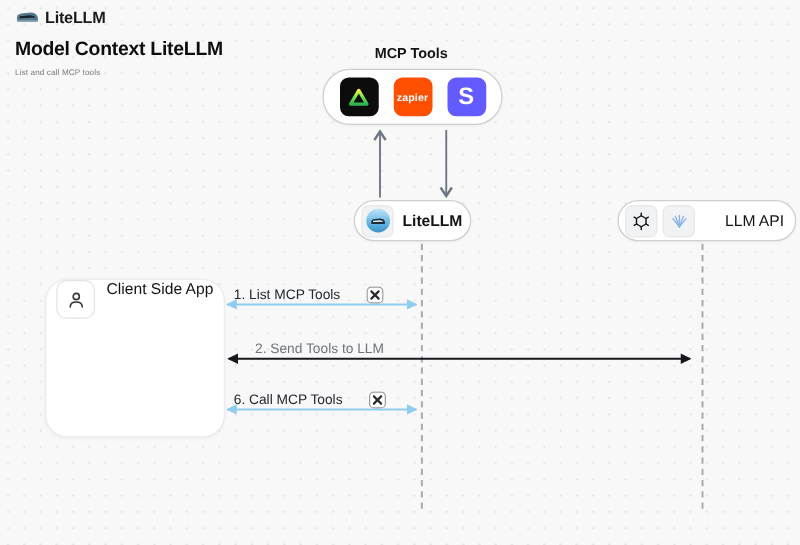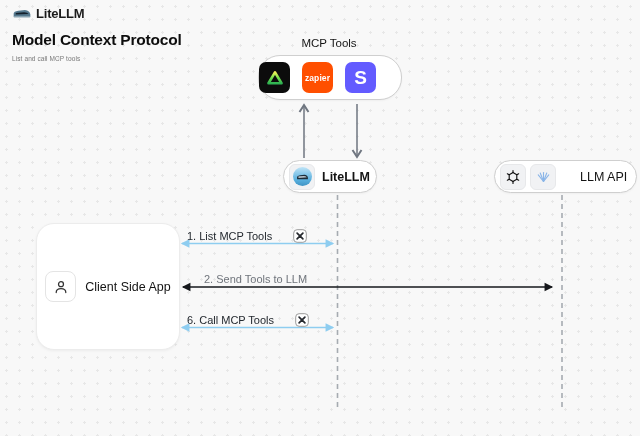--- a/index.html
+++ b/index.html
@@ -12,43 +12,43 @@
     color:#111;
     -webkit-font-smoothing:antialiased;
   }
   .abs{position:absolute;}
   
   .brand-row{left:12px;top:6px;display:flex;align-items:center;gap:4px;}
   .brand-name{font-size:13px;font-weight:700;letter-spacing:-0.2px;color:#1b1b1b;}
   .page-title{left:12px;top:31px;font-size:15.5px;font-weight:700;letter-spacing:-0.2px;color:#0d0d0d;}
   .page-subtitle{left:12px;top:55px;font-size:6.5px;color:#7a7a7a;letter-spacing:0.1px;}
   
-  .mcp-label{left:258px;top:37px;width:142px;text-align:center;font-size:11.5px;font-weight:400;color:#141414;}
+  .mcp-label{left:258px;top:37px;width:142px;text-align:center;font-size:11.5px;font-weight:700;color:#141414;}
   .mcp-box{left:258px;top:55px;width:142px;height:43px;background:#fff;border:1.3px solid #cfcfcf;border-radius:22px;
-    display:flex;align-items:center;gap:12px;box-shadow:0 1px 2px rgba(0,0,0,0.04);}
+    display:flex;align-items:center;justify-content:center;gap:12px;box-shadow:0 1px 2px rgba(0,0,0,0.04);}
   .tool-tile{width:31px;height:31px;border-radius:7px;display:flex;align-items:center;justify-content:center;}
   .tile-dark{background:#0c0c0c;}
   .tile-zapier{background:#ff4f00;}
   .tile-stripe{background:#635bff;}
   .zapier-word{color:#fff;font-weight:700;font-size:8.5px;letter-spacing:0.1px;}
   .stripe-s{color:#fff;font-weight:700;font-size:19px;line-height:1;}
   
   .pill{background:#fff;border:1.3px solid #cfcfcf;border-radius:17px;display:flex;align-items:center;
     padding:0 10px 0 5px;box-shadow:0 1px 2px rgba(0,0,0,0.04);}
   .litellm-pill{left:283px;top:160px;width:94px;height:33px;box-sizing:border-box;}
   .llmapi-pill{left:494px;top:160px;width:143px;height:33px;box-sizing:border-box;}
   .mini-tile{width:24px;height:24px;border-radius:6px;background:#f1f2f4;border:1px solid #e7e8ea;
     display:flex;align-items:center;justify-content:center;flex:0 0 auto;}
   .pill-label{font-size:12.5px;font-weight:600;color:#141414;margin-left:7px;white-space:nowrap;}
   .pill-label.reg{font-weight:500;margin-left:24px;}
   .litellm-circle{width:19px;height:19px;border-radius:50%;background:linear-gradient(180deg,#bfe4f7 0%,#56aedd 70%,#3f93c4 100%);
     display:flex;align-items:center;justify-content:center;}
   
   .client-box{left:36px;top:223px;width:142px;height:125px;background:#fff;border:1px solid #ececec;border-radius:18px;
-    box-shadow:0 1px 3px rgba(0,0,0,0.05);display:flex;align-items:center;justify-content:center;gap:9px;}
+    box-shadow:0 1px 3px rgba(0,0,0,0.05);display:flex;justify-content:center;gap:9px;}
   .person-tile{width:29px;height:29px;border-radius:8px;background:#fff;border:1px solid #e4e4e4;
     display:flex;align-items:center;justify-content:center;}
   .client-label{font-size:12.5px;color:#141414;font-weight:500;}
   
   .flow-label{font-size:11px;color:#24292f;display:flex;align-items:center;gap:21px;white-space:nowrap;}
   .flow-1{left:187px;top:229px;}
   .flow-2{left:204px;top:273px;color:#70757c;}
   .flow-3{left:187px;top:313px;}
   .tools-badge{display:inline-flex;width:14px;height:14px;}
   svg.overlay{left:0;top:0;pointer-events:none;}
@@ -98,21 +98,21 @@
   <span style="display:inline-flex;">
     <svg width="20" height="15" viewBox="0 0 24 18">
       <path d="M2 13 V9.2 Q2 6.2 7.5 5.6 L15.5 4.8 Q21.5 5.4 22 10.2 L22 13 Z" fill="#55788d"></path>
       <path d="M4.5 8.3 L14.5 7.4 Q18.5 7.5 20 9.6 L4.5 10.2 Z" fill="#14202b"></path>
       <rect x="2" y="12.2" width="20" height="1.6" rx="0.8" fill="#8aa4b2"></rect>
     </svg>
   </span>
   <span class="brand-name">LiteLLM</span>
 </div>
 
-<div class="abs page-title">Model Context Protocol</div>
+<div class="abs page-title">Model Context LiteLLM</div>
 <div class="abs page-subtitle">List and call MCP tools</div>
 
 <div class="abs mcp-label">MCP Tools</div>
 <div class="abs mcp-box">
   <div class="tool-tile tile-dark">
     <svg width="20" height="20" viewBox="0 0 24 24">
       <defs>
         <linearGradient id="tri-grad" x1="0" y1="0" x2="0" y2="1">
           <stop offset="0" stop-color="#f2ef57"></stop>
           <stop offset="0.45" stop-color="#7ce24b"></stop>

